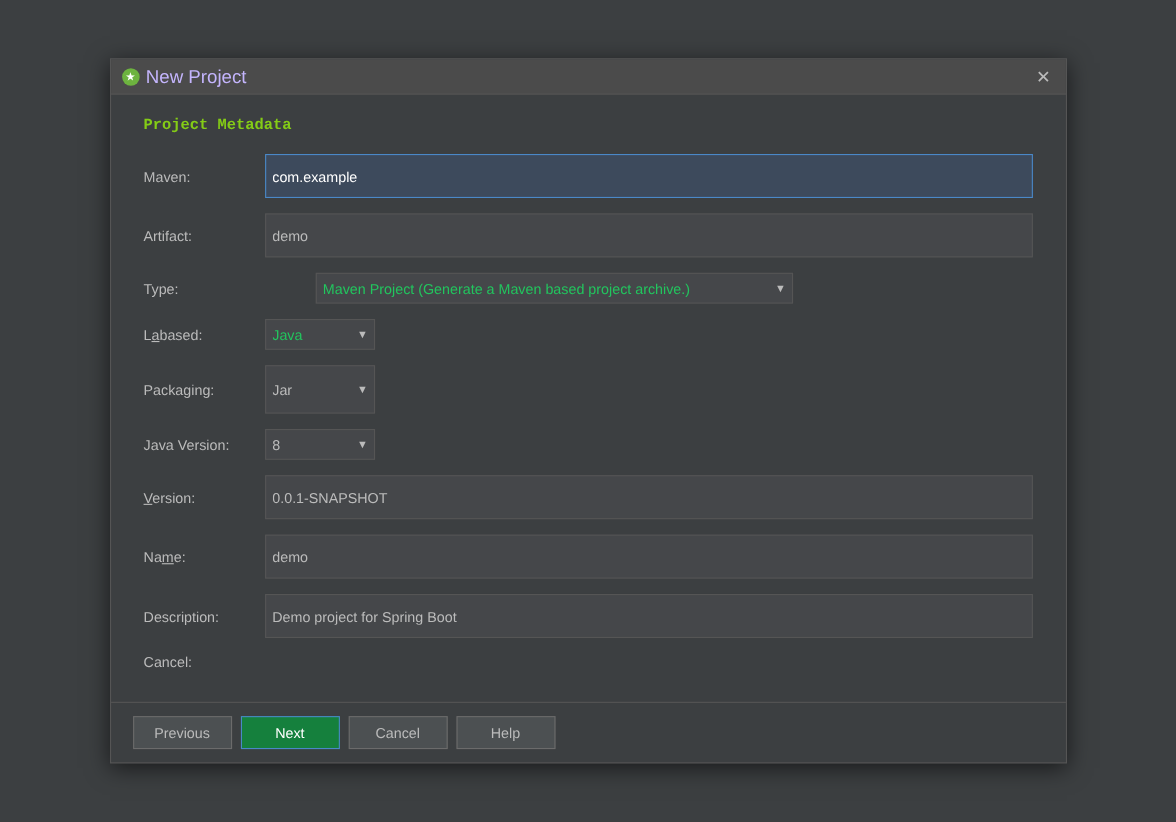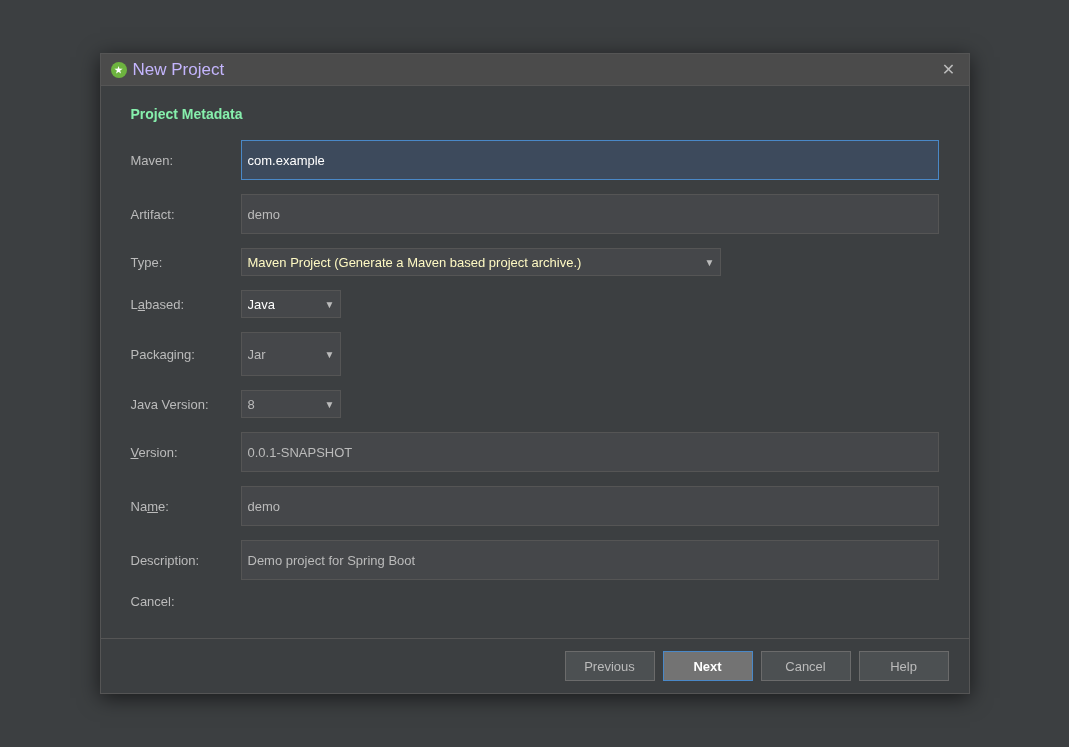--- a/index.html
+++ b/index.html
@@ -65,22 +65,23 @@
     }
 
     .content {
       padding: 20px 30px 15px 30px;
       flex: 1;
     }
 
     .section-title {
       font-size: 14px;
       font-weight: bold;
-      color: #86efac;
+      color: #84cc16;
       margin-bottom: 18px;
+      font-family: Liberation Mono, monospace;
     }
 
     .form-row {
       display: flex;
       align-items: center;
       margin-bottom: 14px;
     }
 
     .form-label {
       width: 110px;
@@ -113,27 +114,28 @@
       align-items: center;
       flex: 1;
       max-width: 480px;
     }
 
     .type-select-wrapper select {
       width: 100%;
       height: 28px;
       background: #45474a;
       border: 1px solid #555555;
-      color: #fef9c3;
+      color: #22c55e;
       padding: 0 26px 0 6px;
       font-size: 13px;
       outline: none;
       appearance: none;
       -webkit-appearance: none;
       cursor: pointer;
+      margin-left: 46px;
     }
 
     .type-select-wrapper .arrow {
       position: absolute;
       right: 6px;
       pointer-events: none;
       color: #bbbbbb;
       font-size: 10px;
     }
 
@@ -141,21 +143,21 @@
       position: relative;
       display: inline-flex;
       align-items: center;
     }
 
     .lang-select-wrapper select {
       width: 100px;
       height: 28px;
       background: #45474a;
       border: 1px solid #555555;
-      color: #ffffff;
+      color: #22c55e;
       padding: 0 24px 0 6px;
       font-size: 13px;
       outline: none;
       appearance: none;
       -webkit-appearance: none;
       cursor: pointer;
     }
 
     .lang-select-wrapper .arrow {
       position: absolute;
@@ -217,42 +219,41 @@
       position: absolute;
       right: 6px;
       pointer-events: none;
       color: #bbbbbb;
       font-size: 10px;
     }
 
     .footer {
       padding: 12px 20px;
       display: flex;
-      justify-content: flex-end;
       gap: 8px;
       border-top: 1px solid #555555;
     }
 
     .btn {
       height: 30px;
       min-width: 90px;
       padding: 0 14px;
       font-size: 13px;
       cursor: pointer;
       border: 1px solid #6b6b6b;
       background: #4c5052;
       color: #bbbbbb;
       outline: none;
     }
 
     .btn-primary {
-      background: #737373;
+      background: #15803d;
       border-color: #4a88c7;
       color: #ffffff;
-      font-weight: bold;
+      font-weight: normal;
     }
 
     
     .spring-icon {
       width: 16px;
       height: 16px;
       border-radius: 50%;
       background: #6db33f;
       display: flex;
       align-items: center;

